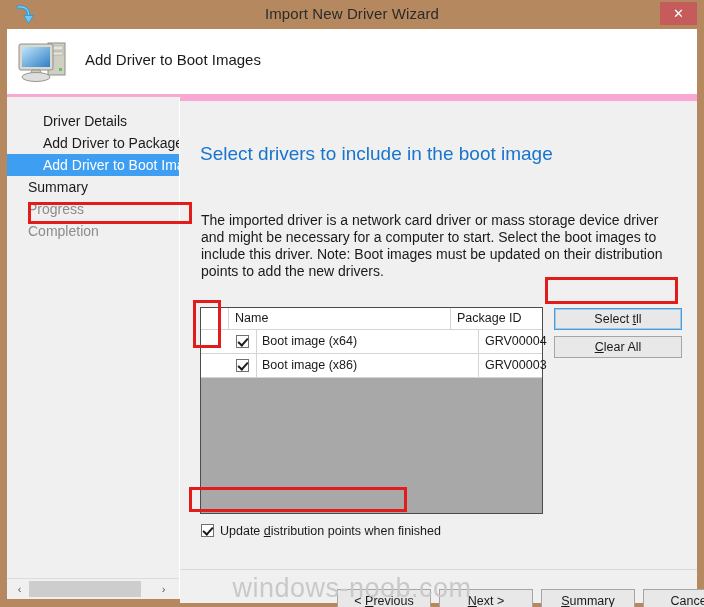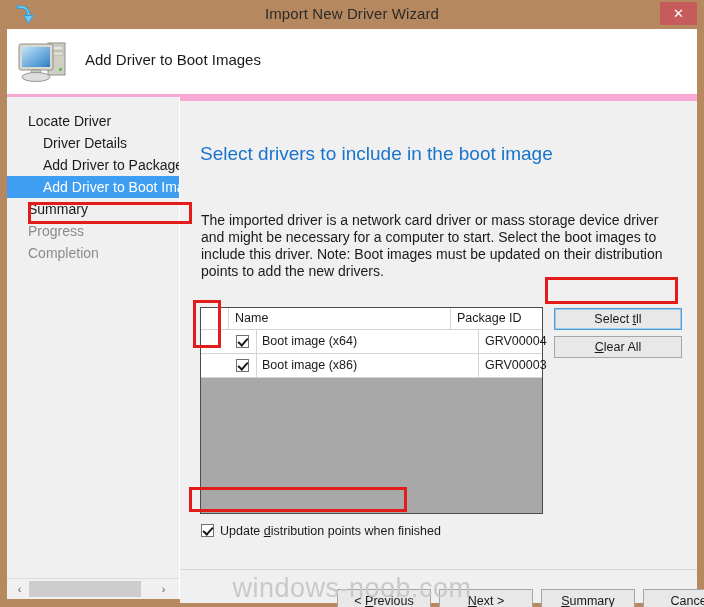--- a/index.html
+++ b/index.html
@@ -398,21 +398,20 @@
 
           <path d="M17 35 h8 l2 5 h-12 z" fill="#c9c9c2" stroke="#8f8f86" stroke-width="0.8"></path>
           <ellipse cx="21" cy="42" rx="14" ry="4.5" fill="#dedede" stroke="#8f8f86" stroke-width="0.9"></ellipse>
         </svg>
       </span>
       <div class="header-title">Add Driver to Boot Images</div>
     </div>
 
     <div class="sidebar">
       <div class="nav-list">
-        <div class="nav-item">Locate Driver</div>
         <div class="nav-item indent">Driver Details</div>
         <div class="nav-item indent">Add Driver to Packages</div>
         <div class="nav-item indent selected">Add Driver to Boot Images</div>
         <div class="nav-item">Summary</div>
         <div class="nav-item dim">Progress</div>
         <div class="nav-item dim">Completion</div>
       </div>
 
       <div class="sb-scroll">
         <div class="sb-arrow left">‹</div>

